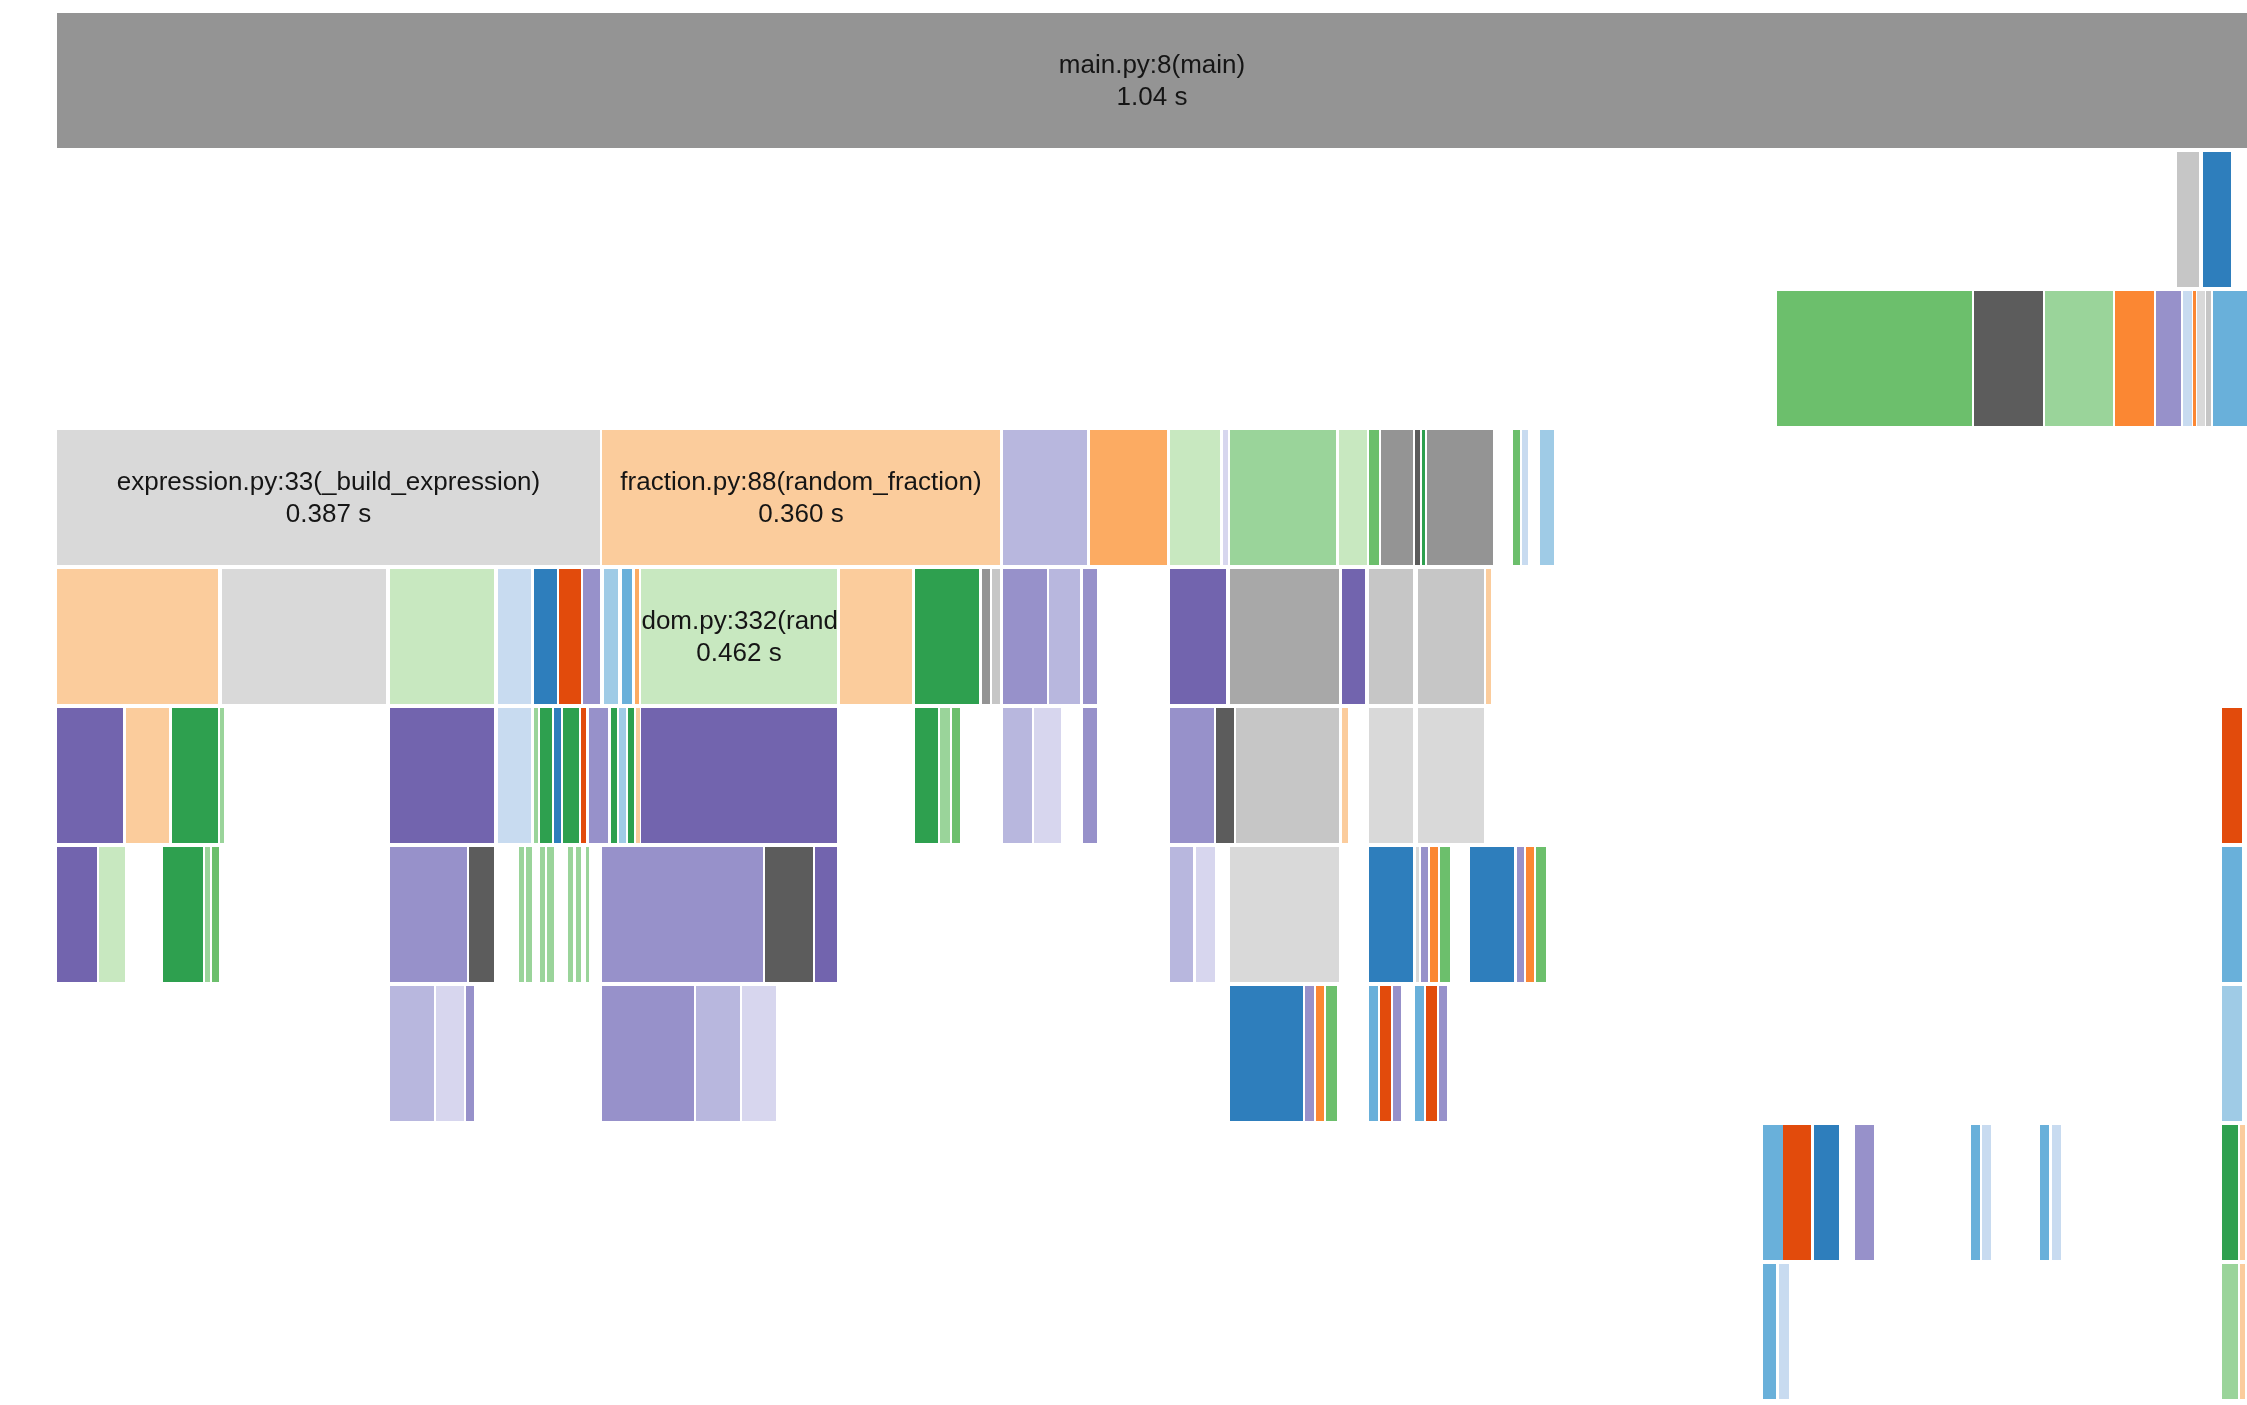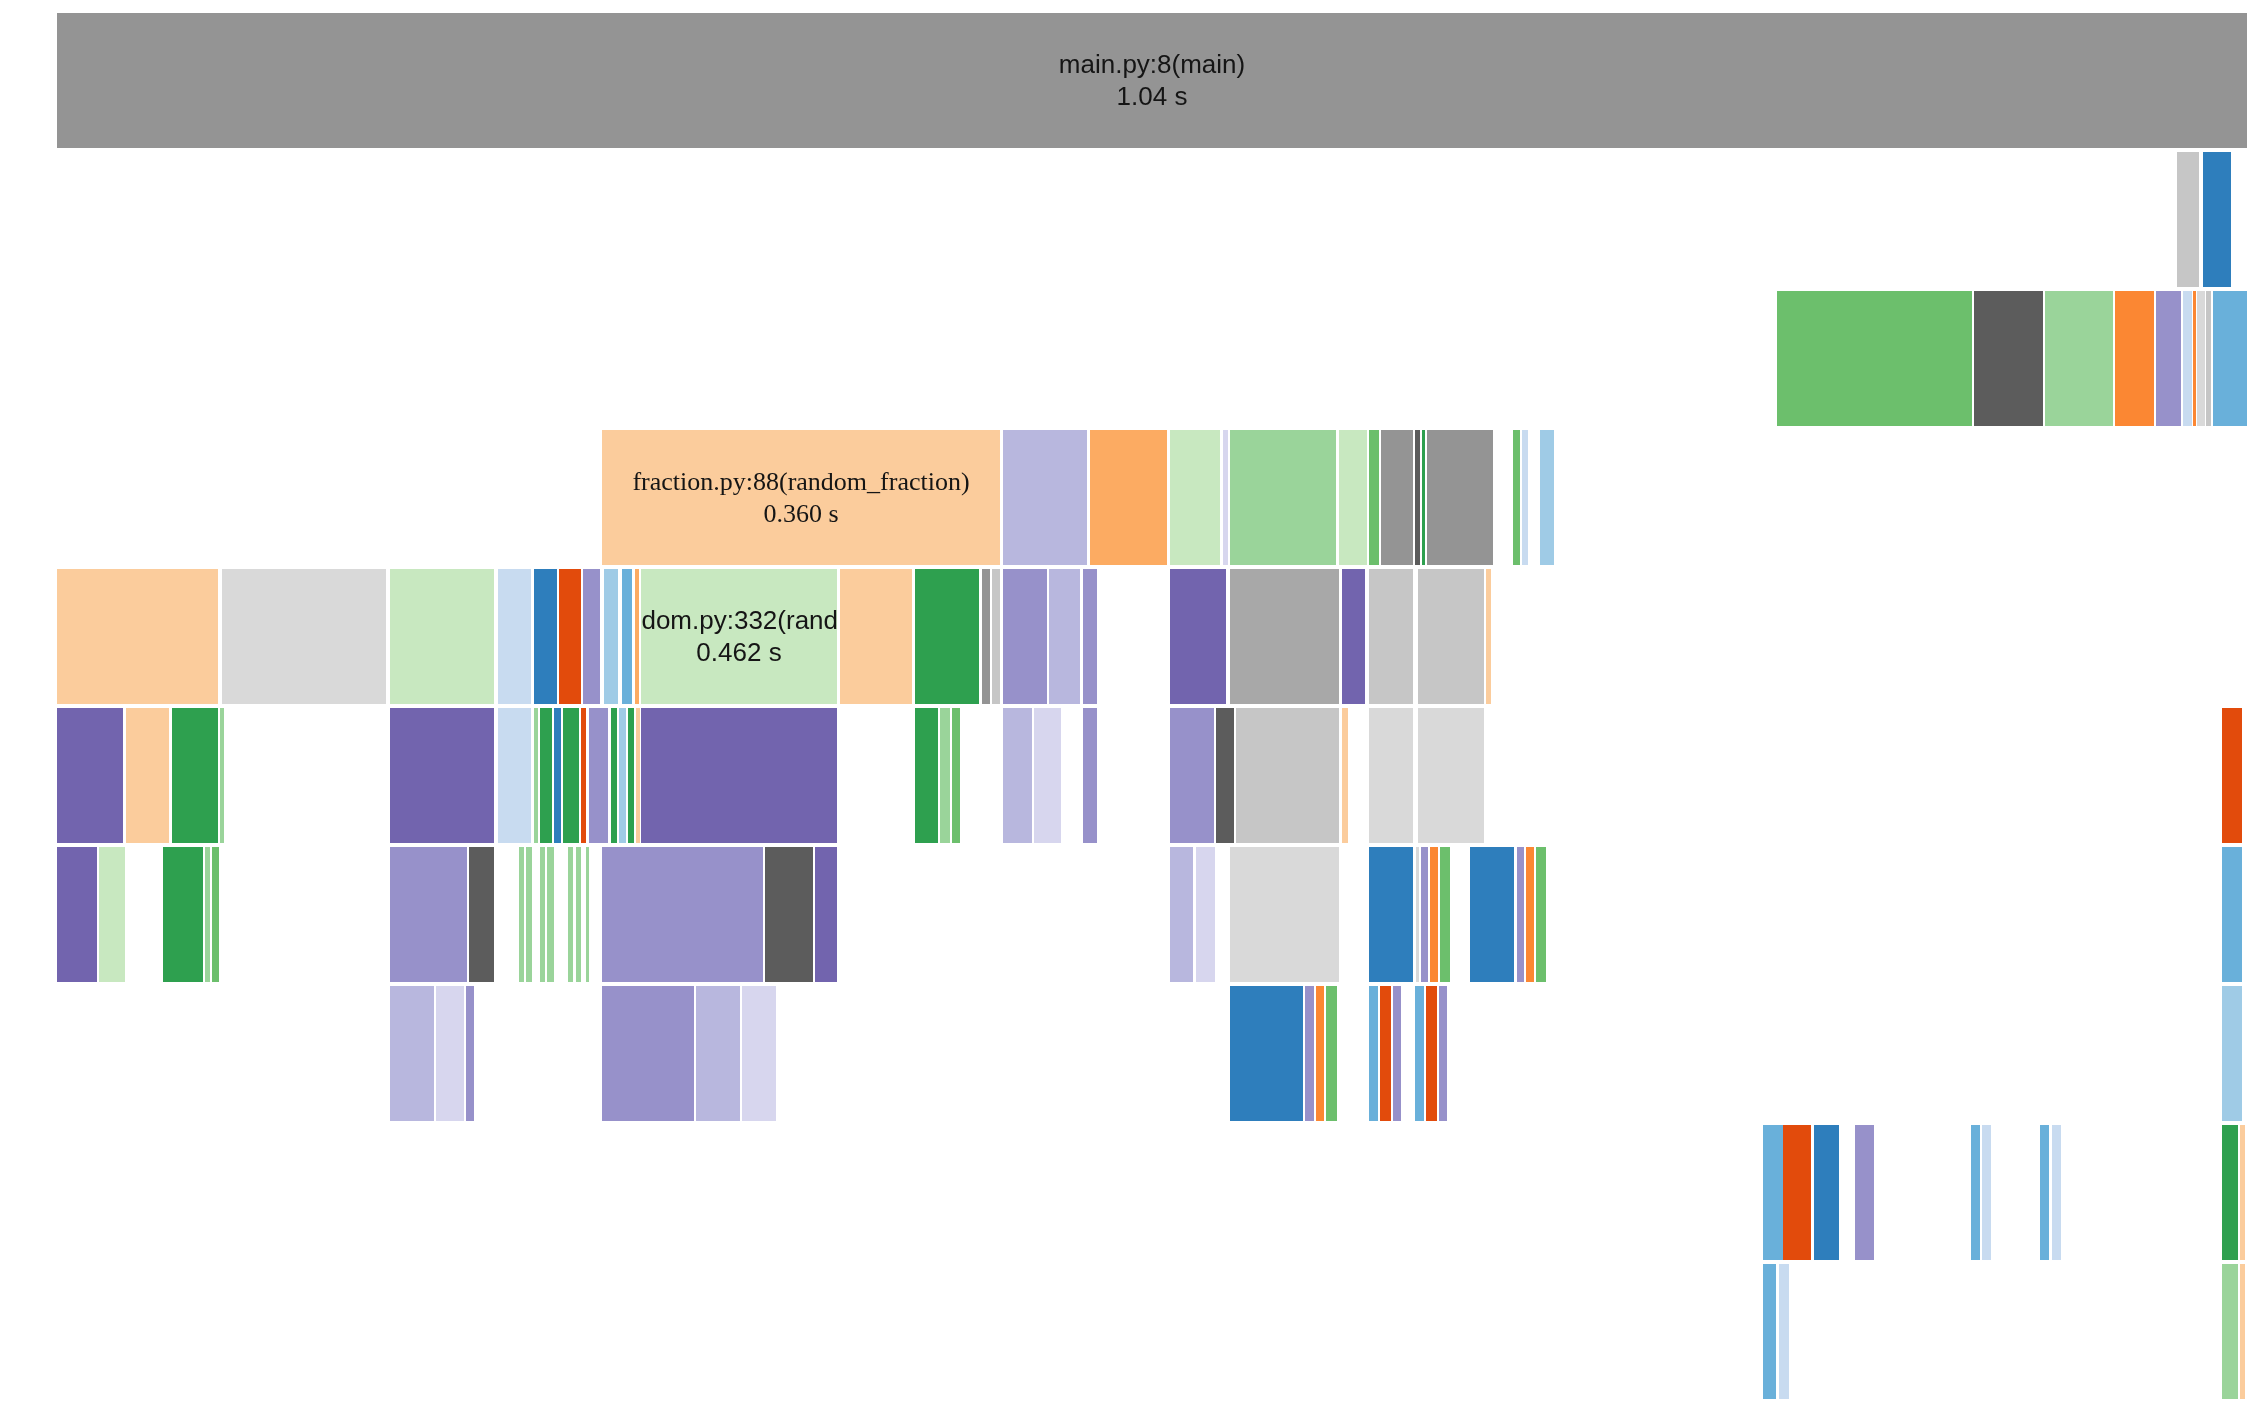--- a/index.html
+++ b/index.html
@@ -51,21 +51,25 @@
     <div class="frame no-label" style="left: 1777px; top: 291px; width: 195px; height: 135px; background: rgb(108, 191, 108);"></div>
     <div class="frame no-label" style="left: 1974px; top: 291px; width: 69px; height: 135px; background: rgb(92, 92, 92);"></div>
     <div class="frame no-label" style="left: 2045px; top: 291px; width: 68px; height: 135px; background: rgb(154, 212, 154);"></div>
     <div class="frame no-label" style="left: 2115px; top: 291px; width: 39px; height: 135px; background: rgb(251, 135, 51);"></div>
     <div class="frame no-label" style="left: 2156px; top: 291px; width: 25px; height: 135px; background: rgb(151, 145, 202);"></div>
     <div class="frame no-label" style="left: 2183px; top: 291px; width: 9px; height: 135px; background: rgb(200, 219, 240);"></div>
     <div class="frame no-label" style="left: 2193px; top: 291px; width: 3px; height: 135px; background: rgb(251, 135, 51);"></div>
     <div class="frame no-label" style="left: 2197px; top: 291px; width: 8px; height: 135px; background: rgb(217, 217, 217);"></div>
     <div class="frame no-label" style="left: 2206px; top: 291px; width: 5px; height: 135px; background: rgb(198, 198, 198);"></div>
     <div class="frame no-label" style="left: 2213px; top: 291px; width: 34px; height: 135px; background: rgb(105, 176, 218);"></div>
-    <div class="frame" style="left: 602px; top: 430px; width: 398px; height: 135px; background: rgb(251, 204, 156); font-family: Liberation Serif, serif;">
+    <div class="frame" style="left: 57px; top: 430px; width: 543px; height: 135px; background: rgb(217, 217, 217);">
+      <span class="fn-label">expression.py:33(_build_expression)</span>
+      <span class="fn-time">0.387 s</span>
+    </div>
+    <div class="frame" style="left: 602px; top: 430px; width: 398px; height: 135px; background: rgb(251, 204, 156);">
       <span class="fn-label">fraction.py:88(random_fraction)</span>
       <span class="fn-time">0.360 s</span>
     </div>
     <div class="frame no-label" style="left: 1003px; top: 430px; width: 84px; height: 135px; background: rgb(184, 183, 222);"></div>
     <div class="frame no-label" style="left: 1090px; top: 430px; width: 77px; height: 135px; background: rgb(252, 171, 98);"></div>
     <div class="frame no-label" style="left: 1170px; top: 430px; width: 50px; height: 135px; background: rgb(200, 232, 192);"></div>
     <div class="frame no-label" style="left: 1223px; top: 430px; width: 5px; height: 135px; background: rgb(215, 214, 238);"></div>
     <div class="frame no-label" style="left: 1230px; top: 430px; width: 106px; height: 135px; background: rgb(154, 212, 154);"></div>
     <div class="frame no-label" style="left: 1339px; top: 430px; width: 28px; height: 135px; background: rgb(200, 232, 192);"></div>
     <div class="frame no-label" style="left: 1369px; top: 430px; width: 10px; height: 135px; background: rgb(108, 191, 108);"></div>

